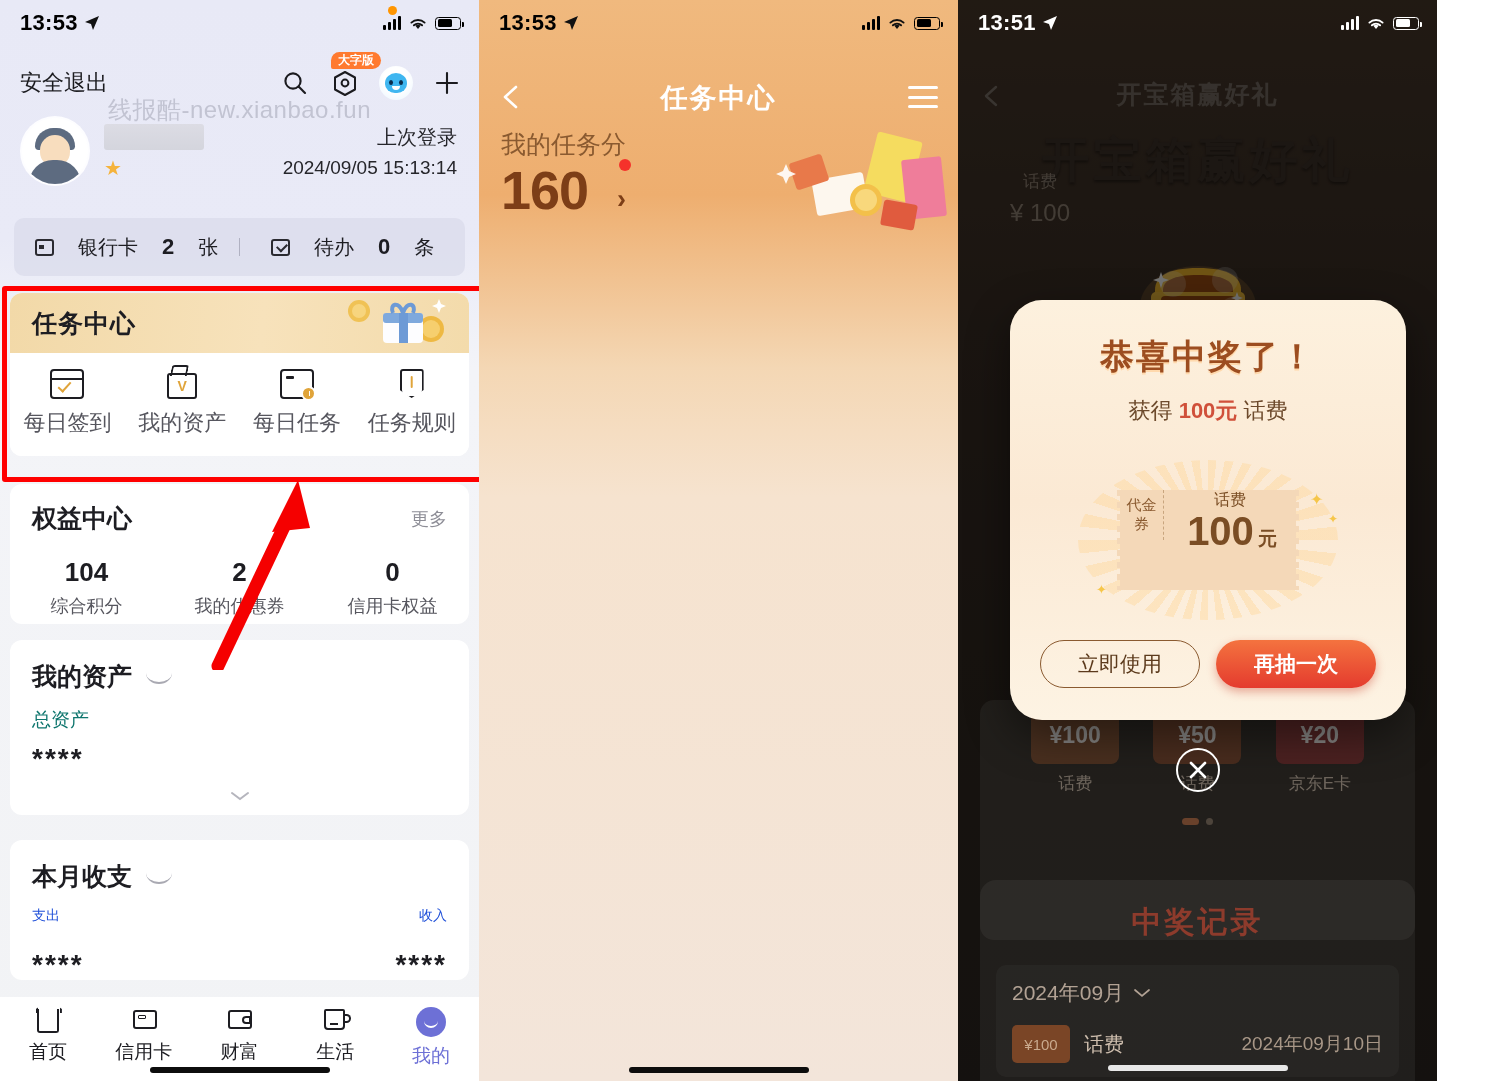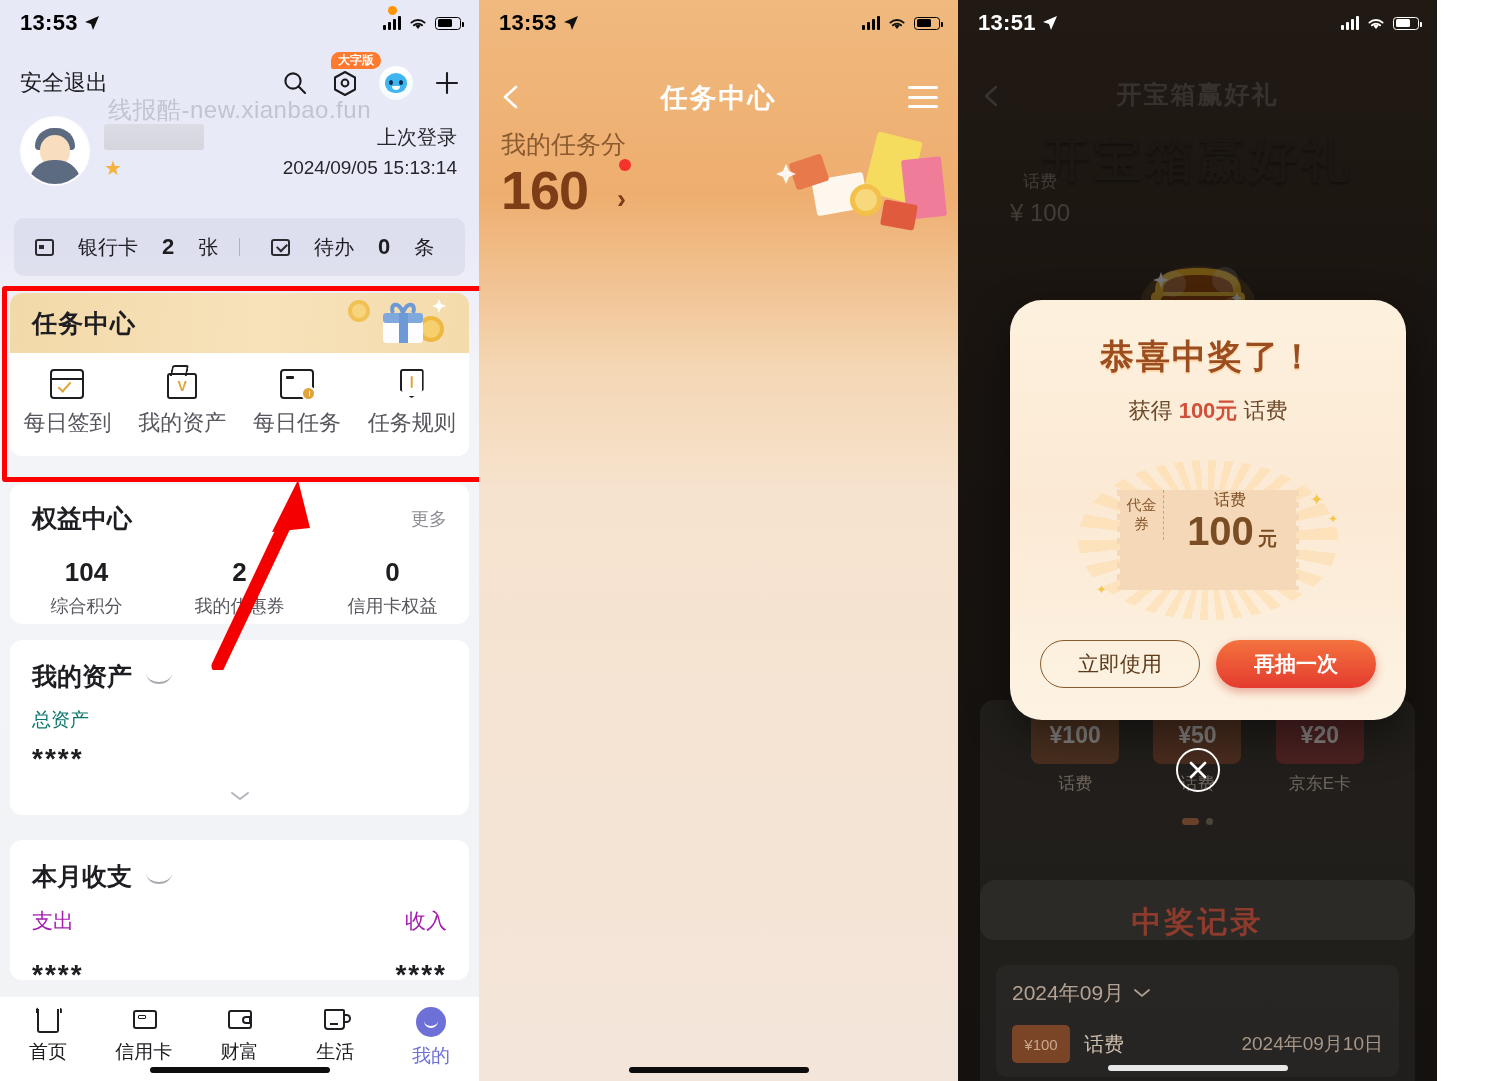--- a/index.html
+++ b/index.html
@@ -100,21 +100,21 @@
 
   .c-asset { top:640px; height:175px; padding:20px 22px 0; }
   .c-asset h3, .c-month h3 { font-size:25px;font-weight:700;color:#1d1d22;display:inline-block;}
   .eye{display:inline-block;margin-left:10px;width:26px;height:12px;position:relative;vertical-align:4px;}
   .eye::before{content:"";position:absolute;left:0;top:4px;width:26px;height:9px;border-top:2px solid #a9a9b2;border-radius:50%/100% 100% 0 0;transform:rotate(180deg);}
   .sub{font-size:19px;color:#0f766e;margin-top:14px;}
   .stars{font-size:28px;font-weight:700;letter-spacing:2px;color:#1d1d22;margin-top:10px;}
   .chev-dn{position:absolute;bottom:14px;left:50%;transform:translateX(-50%);width:20px;height:10px;}
   .c-month { top:840px; height:140px; padding:20px 22px 0; }
   .row2{display:flex;justify-content:space-between;margin-top:14px;}
-  .row2 .lbl{font-size:21px;color:#a21caf;}
+  .row2 .lbl{font-size:14px;color:#1d4ed8;}
   .row2 .val{font-size:28px;font-weight:700;letter-spacing:2px;color:#1d1d22;margin-top:10px;}
   .right-al{text-align:right;}
 
   .tabbar{position:absolute;bottom:0;left:0;width:100%;height:84px;background:#fff;display:flex;align-items:flex-start;padding-top:10px;}
   .tab{flex:1;display:flex;flex-direction:column;align-items:center;gap:6px;}
   .tab .lbl{font-size:19px;color:#1d1d22;}
   .tab.active .lbl{color:#6d70d6;}
   .tab-ico{width:28px;height:26px;position:relative;}
   .home{position:absolute;inset:2px 3px 0;border:2.4px solid #1d1d22;border-top:none;border-radius:0 0 3px 3px;}
   .home::before{content:"";position:absolute;left:-3px;top:-9px;width:22px;height:13px;border-left:2.4px solid #1d1d22;border-right:2.4px solid #1d1d22;clip-path:polygon(50% 0,100% 70%,100% 100%,0 100%,0 70%);}

